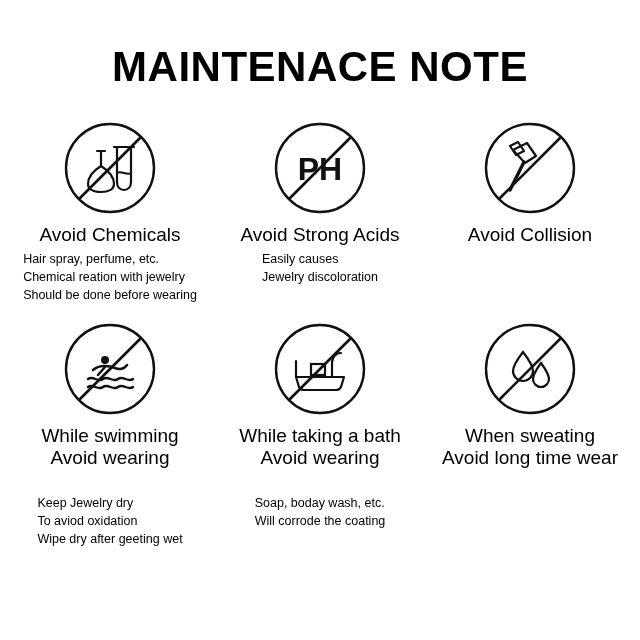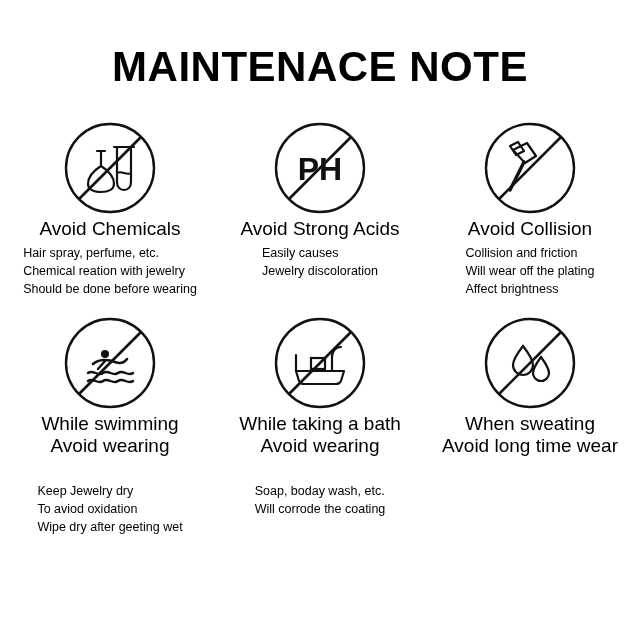--- a/index.html
+++ b/index.html
@@ -55,20 +55,21 @@
     height: 100px;
     position: relative;
     display: flex;
     align-items: center;
     justify-content: center;
   }
   .icon-wrap svg {
     display: block;
   }
   .heading {
+    margin-top: 6px;
     font-size: 19px;
     line-height: 1.18;
     text-align: center;
     color: #000;
     white-space: pre-line;
   }
   .body-lines {
     margin-top: 5px;
     font-size: 12.5px;
     line-height: 1.42;
@@ -139,25 +140,20 @@
             <path d="M30 28 L38 24 L44 33 L36 37 Z" stroke-width="2.2" stroke-linejoin="round"></path>
 
             <path d="M44 44 L30 72" stroke-width="3.4" stroke-linecap="round"></path>
             <path d="M52 41 L34 74" stroke-width="0"></path>
             <path d="M45 43 L69 72" stroke-width="0"></path>
 
             <line x1="19" y1="81" x2="81" y2="19" stroke-width="2.6"></line>
           </svg>
         </div>
         <div class="heading">Avoid Collision</div>
-        <div class="body-lines align-left">
-          <div class="line">Collision and friction</div>
-          <div class="line">Will wear off the plating</div>
-          <div class="line">Affect brightness</div>
-        </div>
       </div>
 
     </div>
 
     <div class="row row-2">
 
       <div class="cell cell-4">
         <div class="icon-wrap">
           <svg width="100" height="100" viewBox="0 0 100 100" fill="none" stroke="#111" stroke-width="2.4">
             <circle cx="50" cy="50" r="44"></circle>

